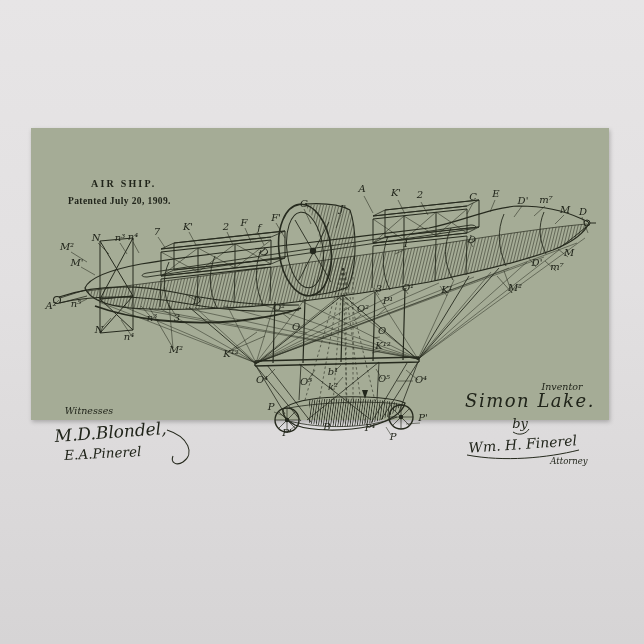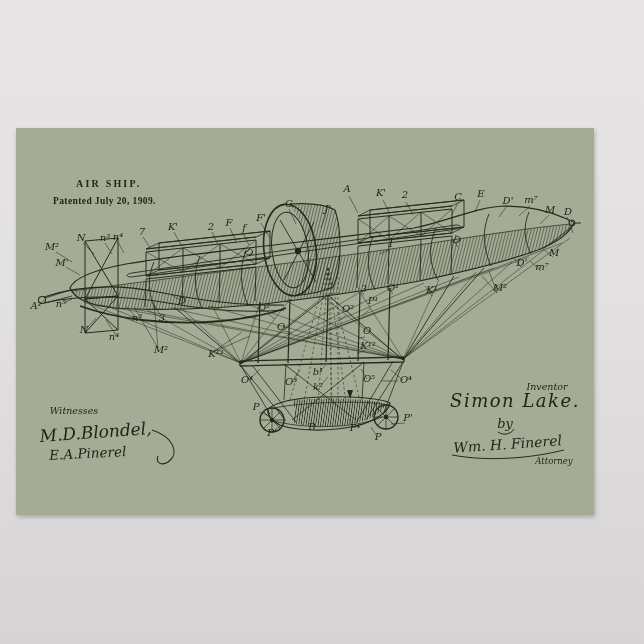--- a/index.html
+++ b/index.html
@@ -5,21 +5,21 @@
   html,body{margin:0;padding:0;}
   .page{
     position:relative;
     width:644px;height:644px;
     background:linear-gradient(180deg,#e7e5e6 0%,#e2e0e1 45%,#d6d4d5 100%);
     overflow:hidden;
     font-family:"Liberation Serif", serif;
   }
   .poster{
     position:absolute;
-    left:16px;top:128px;width:578px;height:387px;
+    left:31px;top:128px;width:578px;height:292px;
     background:#a5ac96;
     box-shadow:1px 2px 4px rgba(40,40,40,.28);
   }
   .poster svg{position:absolute;inset:0;}
   
   .ink{stroke:#262a1e;fill:none;}
   text{fill:#20241a;}
   .lbl{font:italic 10px "DejaVu Serif", serif;text-anchor:middle;}
   .title{font:bold 10px "Liberation Serif", serif;letter-spacing:2.2px;}
   .sub{font:bold 9.5px "Liberation Serif", serif;letter-spacing:.4px;}

